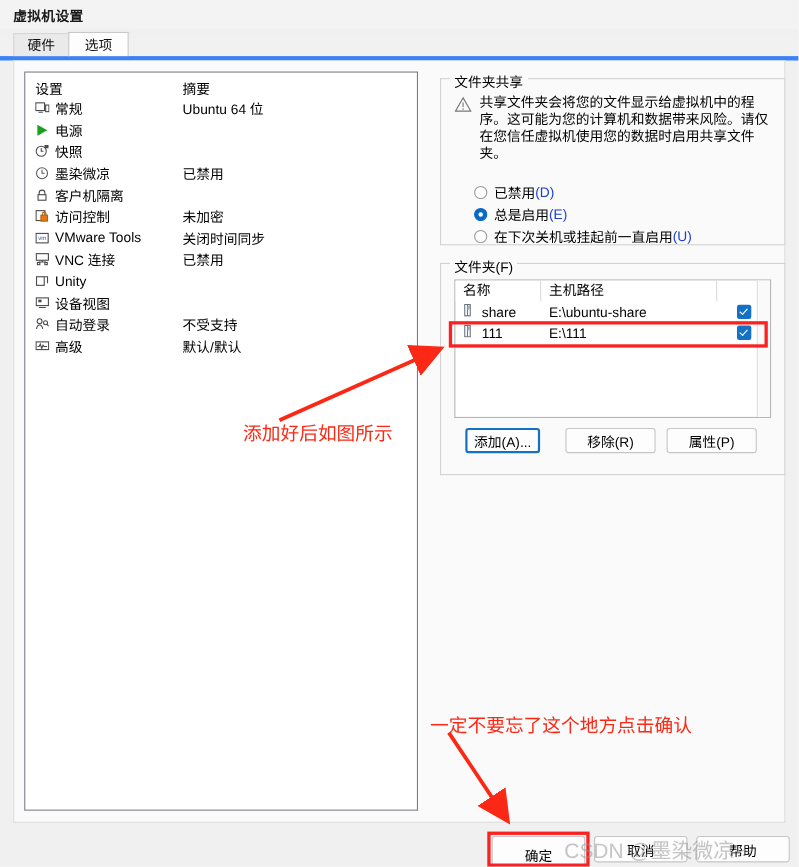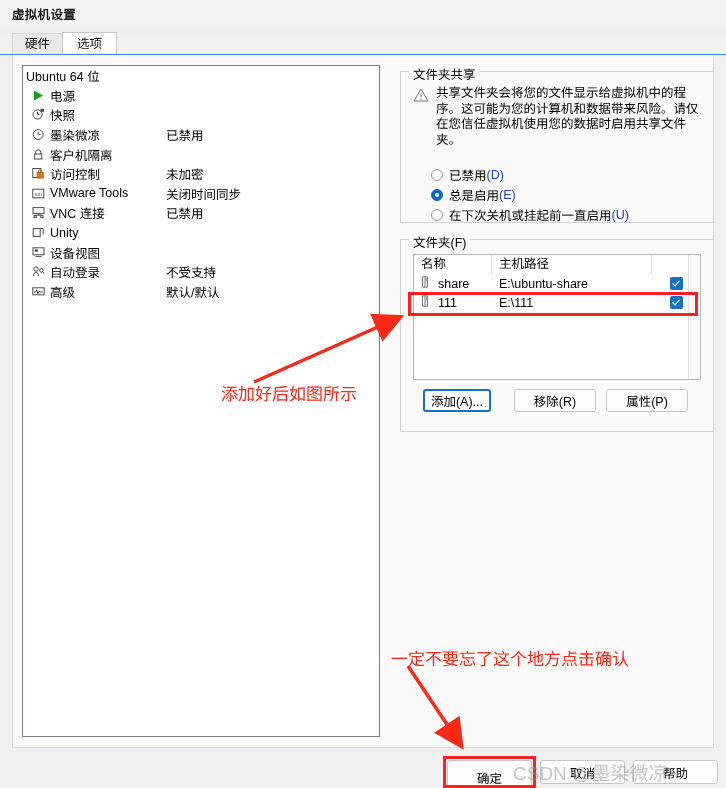--- a/index.html
+++ b/index.html
@@ -33,21 +33,21 @@
     color: #1a1a1a;
     letter-spacing: .3px;
   }
 
   
   .tabstrip {
     position: absolute;
     left: 0; top: 34px;
     width: 726px; height: 21px;
     background: #f1f1f1;
-    border-bottom: 1px solid #3b82f6;
+    border-bottom: 4px solid #3b82f6;
     display: flex;
     align-items: flex-end;
     padding-left: 12px;
     box-sizing: border-box;
   }
   .tab {
     height: 21px;
     line-height: 21px;
     padding: 0 12px;
     font-size: 12.5px;
@@ -330,22 +330,36 @@
 
 <div class="tabstrip">
   <div class="tab">硬件</div>
   <div class="tab selected">选项</div>
 </div>
 
 <div class="tabpanel"></div>
 
 <div class="settings-list">
 
-
-  <div class="sl-row">
+  <div class="sl-head">
+    <div class="c1">设置</div>
+    <div class="c2">摘要</div>
+  </div>
+
+  <div class="sl-row">
+    <div class="c1">
+      <span class="sl-icon">
+        <svg width="13" height="13" viewBox="0 0 13 13">
+            <rect x="0.5" y="1.5" width="8" height="7" fill="none" stroke="#4a4a4a"></rect>
+            <rect x="9.5" y="3.5" width="3" height="6" fill="none" stroke="#4a4a4a"></rect>
+            <path d="M3 10h4" stroke="#4a4a4a" fill="none"></path>
+          </svg>
+      </span>
+      <span>常规</span>
+    </div>
     <div class="c2">Ubuntu 64 位</div>
   </div>
 
   <div class="sl-row">
     <div class="c1">
       <span class="sl-icon">
         <svg width="13" height="13" viewBox="0 0 13 13">
             <path d="M2 1.5 L11 6.5 L2 11.5 Z" fill="#19a019"></path>
           </svg>
       </span>

